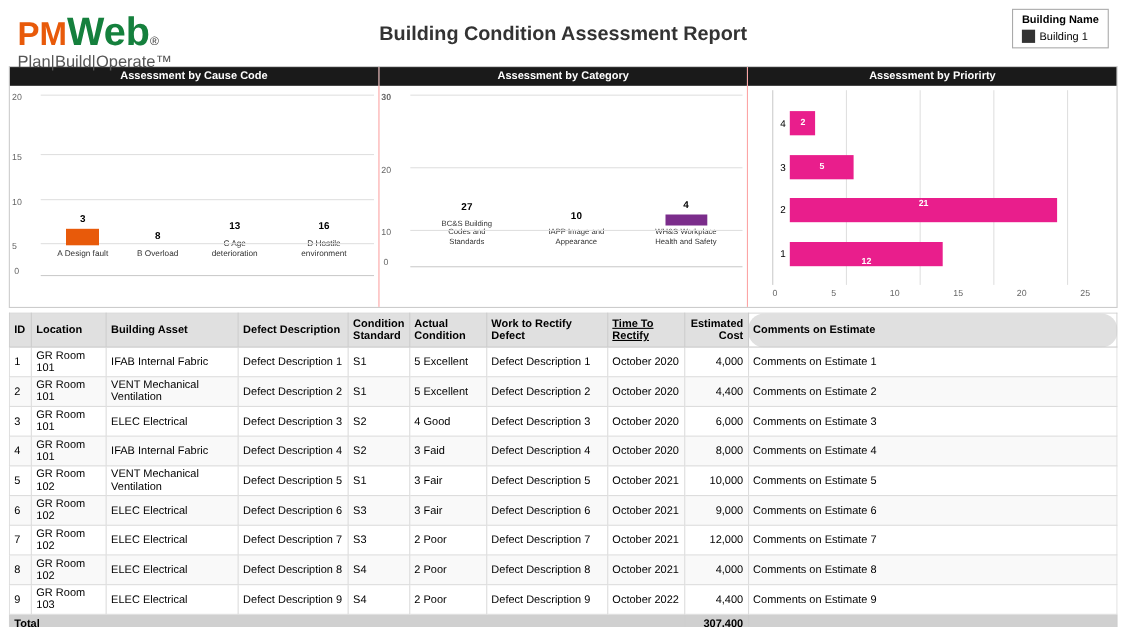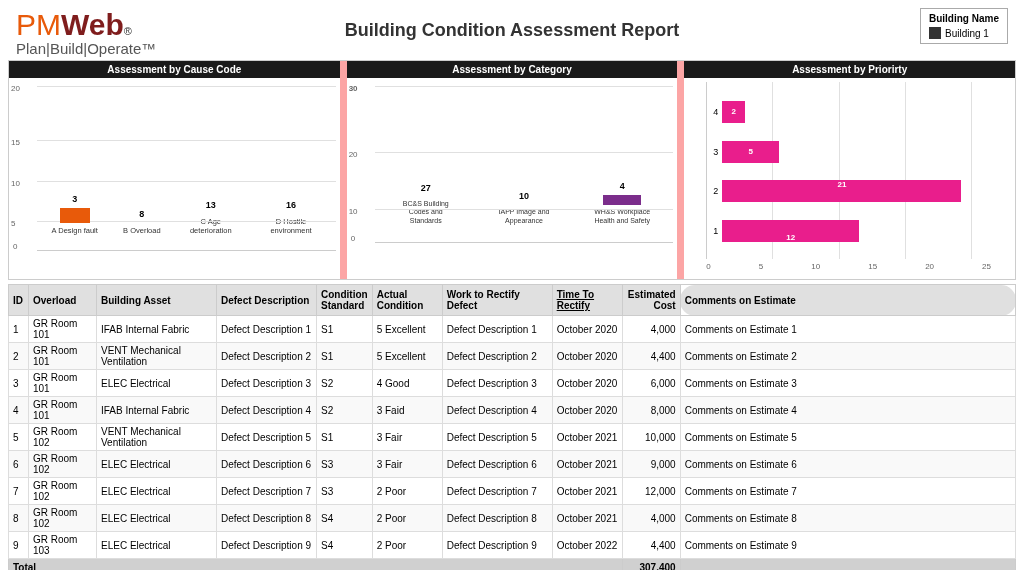--- a/index.html
+++ b/index.html
@@ -15,21 +15,21 @@
     .report-title { font-size: 18px; font-weight: bold; color: #333; }
 
     .building-legend { position: absolute; right: 16px; top: 8px; border: 1px solid #aaa; padding: 4px 8px; }
     .building-legend-title { font-weight: bold; font-size: 10px; margin-bottom: 3px; }
     .building-legend-item { display: flex; align-items: center; gap: 4px; font-size: 10px; }
     .legend-color-box { width: 12px; height: 12px; background: #333; display: inline-block; }
 
     
     .charts-section { display: flex; height: 220px; border: 1px solid #ccc; margin: 0 8px; }
 
-    .chart-panel { flex: 1; border-right: 7px solid #fca5a5; display: flex; flex-direction: column; }
+    .chart-panel { flex: 1; border-right: 1px solid #fca5a5; display: flex; flex-direction: column; }
     .chart-panel:last-child { border-right: none; }
 
     .chart-title { background: #1a1a1a; color: #fff; text-align: center; padding: 3px 4px; font-size: 10px; font-weight: bold; }
     .bar-group { display: flex; flex-direction: column; align-items: center; }
 
     
     .table-section { flex: 1; margin: 4px 8px 4px 8px; overflow: hidden; }
     table { width: 100%; border-collapse: collapse; font-size: 10px; }
     thead tr { background: #e0e0e0; }
     thead th { padding: 4px 4px; text-align: left; border: 1px solid #ccc; font-weight: bold; font-size: 10px; }
@@ -53,22 +53,22 @@
     td.num { text-align: right; }
   </style>
 </head>
 <body>
 
 <div class="page">
 
   <div class="header">
     <div class="logo">
       <div class="logo-row">
-        <span style="font-size:30px; font-weight:400; color:#e85a0a;">PM</span>
-        <span style="font-size:30px; font-weight:900; color:#7f1d1d;">Web</span>
+        <span style="font-size:30px; font-weight:700; color:#e85a0a;">PM</span>
+        <span style="font-size:36px; font-weight:900; color:#15803d;">Web</span>
         <span style="font-size:11px; vertical-align:super; color:#333;">®</span>
       </div>
       <div style="font-size:15px; color:#555; margin-top:-2px;">Plan|Build|Operate™</div>
     </div>
 
     <div class="report-title">Building Condition Assessment Report</div>
 
     <div class="building-legend">
       <div class="building-legend-title">Building Name</div>
       <div class="building-legend-item">
@@ -221,21 +221,21 @@
       </div>
     </div>
 
   </div>
 
   <div class="table-section">
     <table>
       <thead>
         <tr>
           <th class="col-id">ID</th>
-          <th class="col-loc">Overload</th>
+          <th class="col-loc">Location</th>
           <th class="col-asset">Building Asset</th>
           <th class="col-defect">Defect Description</th>
           <th class="col-cond-std">Condition Standard</th>
           <th class="col-actual">Actual Condition</th>
           <th class="col-work">Work to Rectify Defect</th>
           <th class="col-time">Time To Rectify</th>
           <th class="col-cost">Estimated Cost</th>
           <th class="col-comments">Comments on Estimate</th>
         </tr>
       </thead>

